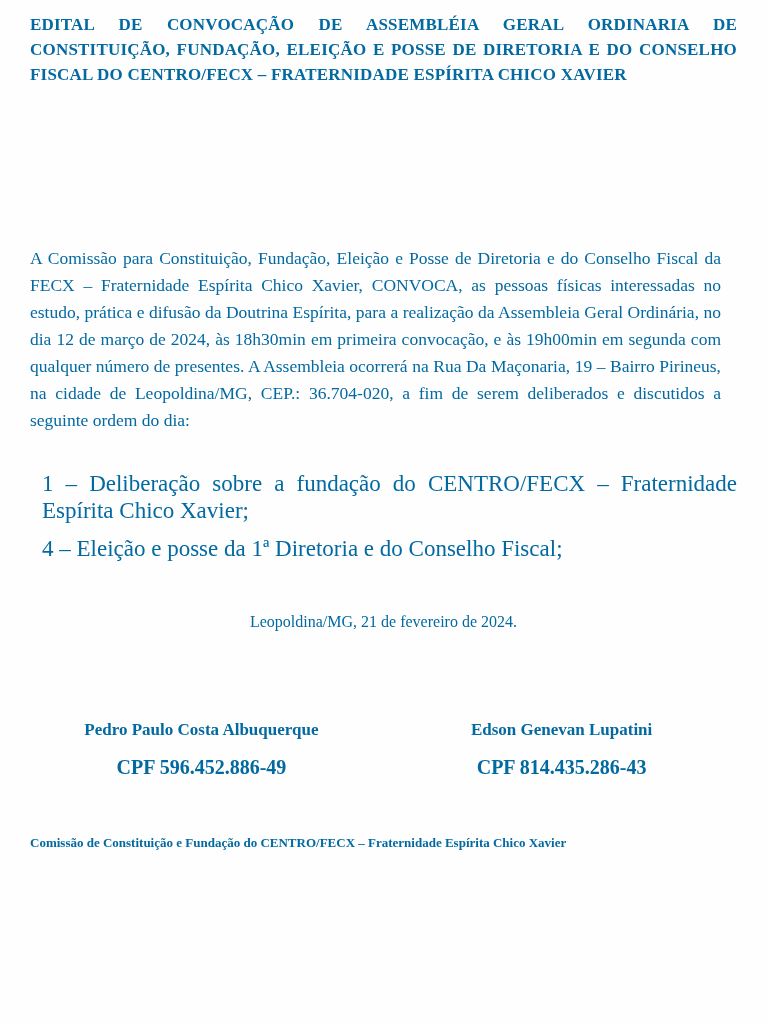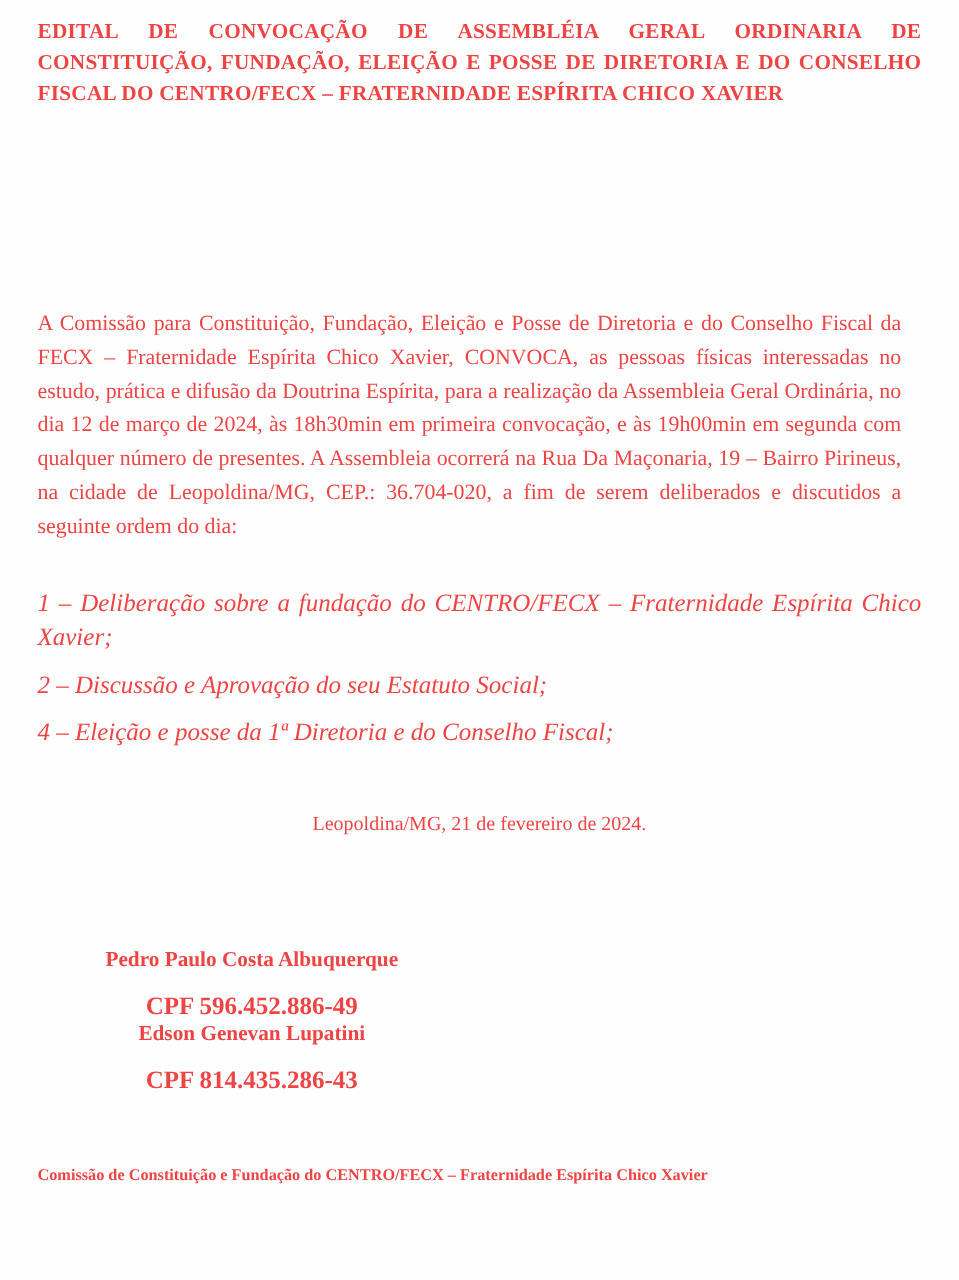--- a/index.html
+++ b/index.html
@@ -6,21 +6,21 @@
     margin: 0;
     padding: 0;
     background: #ffffff;
   }
   .page {
     position: relative;
     width: 767px;
     height: 1024px;
     margin: 0 auto;
     background: #fefefe;
-    color: #ef4444;
+    color: #0369a1;
     font-family: "Liberation Serif", serif;
     box-sizing: border-box;
     padding: 12px 30px 0 30px;
     overflow: hidden;
   }
   .doc-title {
     margin: 0;
     font-size: 17px;
     font-weight: bold;
     line-height: 25px;
@@ -33,37 +33,36 @@
     font-size: 17.5px;
     font-weight: normal;
     line-height: 27px;
     text-align: justify;
     text-align-last: left;
   }
   .agenda {
     margin-top: 36px;
   }
   .agenda-item {
-    margin: 0 0 11px 0;
-    font-size: 20px;
+    margin: 0 0 11px 12px;
+    font-size: 23px;
     line-height: 27px;
     text-align: justify;
     text-align-last: left;
-    font-style: italic;
   }
   .date-line {
     margin: 46px 0 0 0;
     font-size: 16px;
     line-height: 27px;
     text-align: center;
   }
   .signatures {
     margin-top: 84px;
     display: flex;
-    flex-direction: column;
+    flex-direction: row;
     justify-content: space-between;
     padding: 0 22px 0 18px;
   }
   .signatory {
     width: 46%;
     text-align: center;
   }
   .signatory-name {
     margin: 0;
     font-size: 17px;
@@ -88,21 +87,20 @@
 <body>
 
 <div class="page">
 
   <h1 class="doc-title">EDITAL DE CONVOCAÇÃO DE ASSEMBLÉIA GERAL ORDINARIA DE CONSTITUIÇÃO, FUNDAÇÃO, ELEIÇÃO E POSSE DE DIRETORIA E DO CONSELHO FISCAL DO CENTRO/FECX – FRATERNIDADE ESPÍRITA CHICO XAVIER</h1>
 
   <p class="doc-body">A Comissão para Constituição, Fundação, Eleição e Posse de Diretoria e do Conselho Fiscal da FECX – Fraternidade Espírita Chico Xavier, CONVOCA, as pessoas físicas interessadas no estudo, prática e difusão da Doutrina Espírita, para a realização da Assembleia Geral Ordinária, no dia 12 de março de 2024, às 18h30min em primeira convocação, e às 19h00min em segunda com qualquer número de presentes.  A Assembleia ocorrerá na Rua Da Maçonaria, 19 – Bairro Pirineus, na cidade de Leopoldina/MG, CEP.: 36.704-020, a fim de serem deliberados e discutidos a seguinte ordem do dia:</p>
 
   <div class="agenda">
     <p class="agenda-item">1 – Deliberação sobre a fundação do CENTRO/FECX – Fraternidade Espírita Chico Xavier;</p>
-    <p class="agenda-item">2 – Discussão e Aprovação do seu Estatuto Social;</p>
     <p class="agenda-item">4 – Eleição e posse da 1ª Diretoria e do Conselho Fiscal;</p>
   </div>
 
   <p class="date-line">Leopoldina/MG, 21 de fevereiro de 2024.</p>
 
   <div class="signatures">
     <div class="signatory">
       <p class="signatory-name">Pedro Paulo Costa Albuquerque</p>
       <p class="signatory-cpf">CPF 596.452.886-49</p>
     </div>

